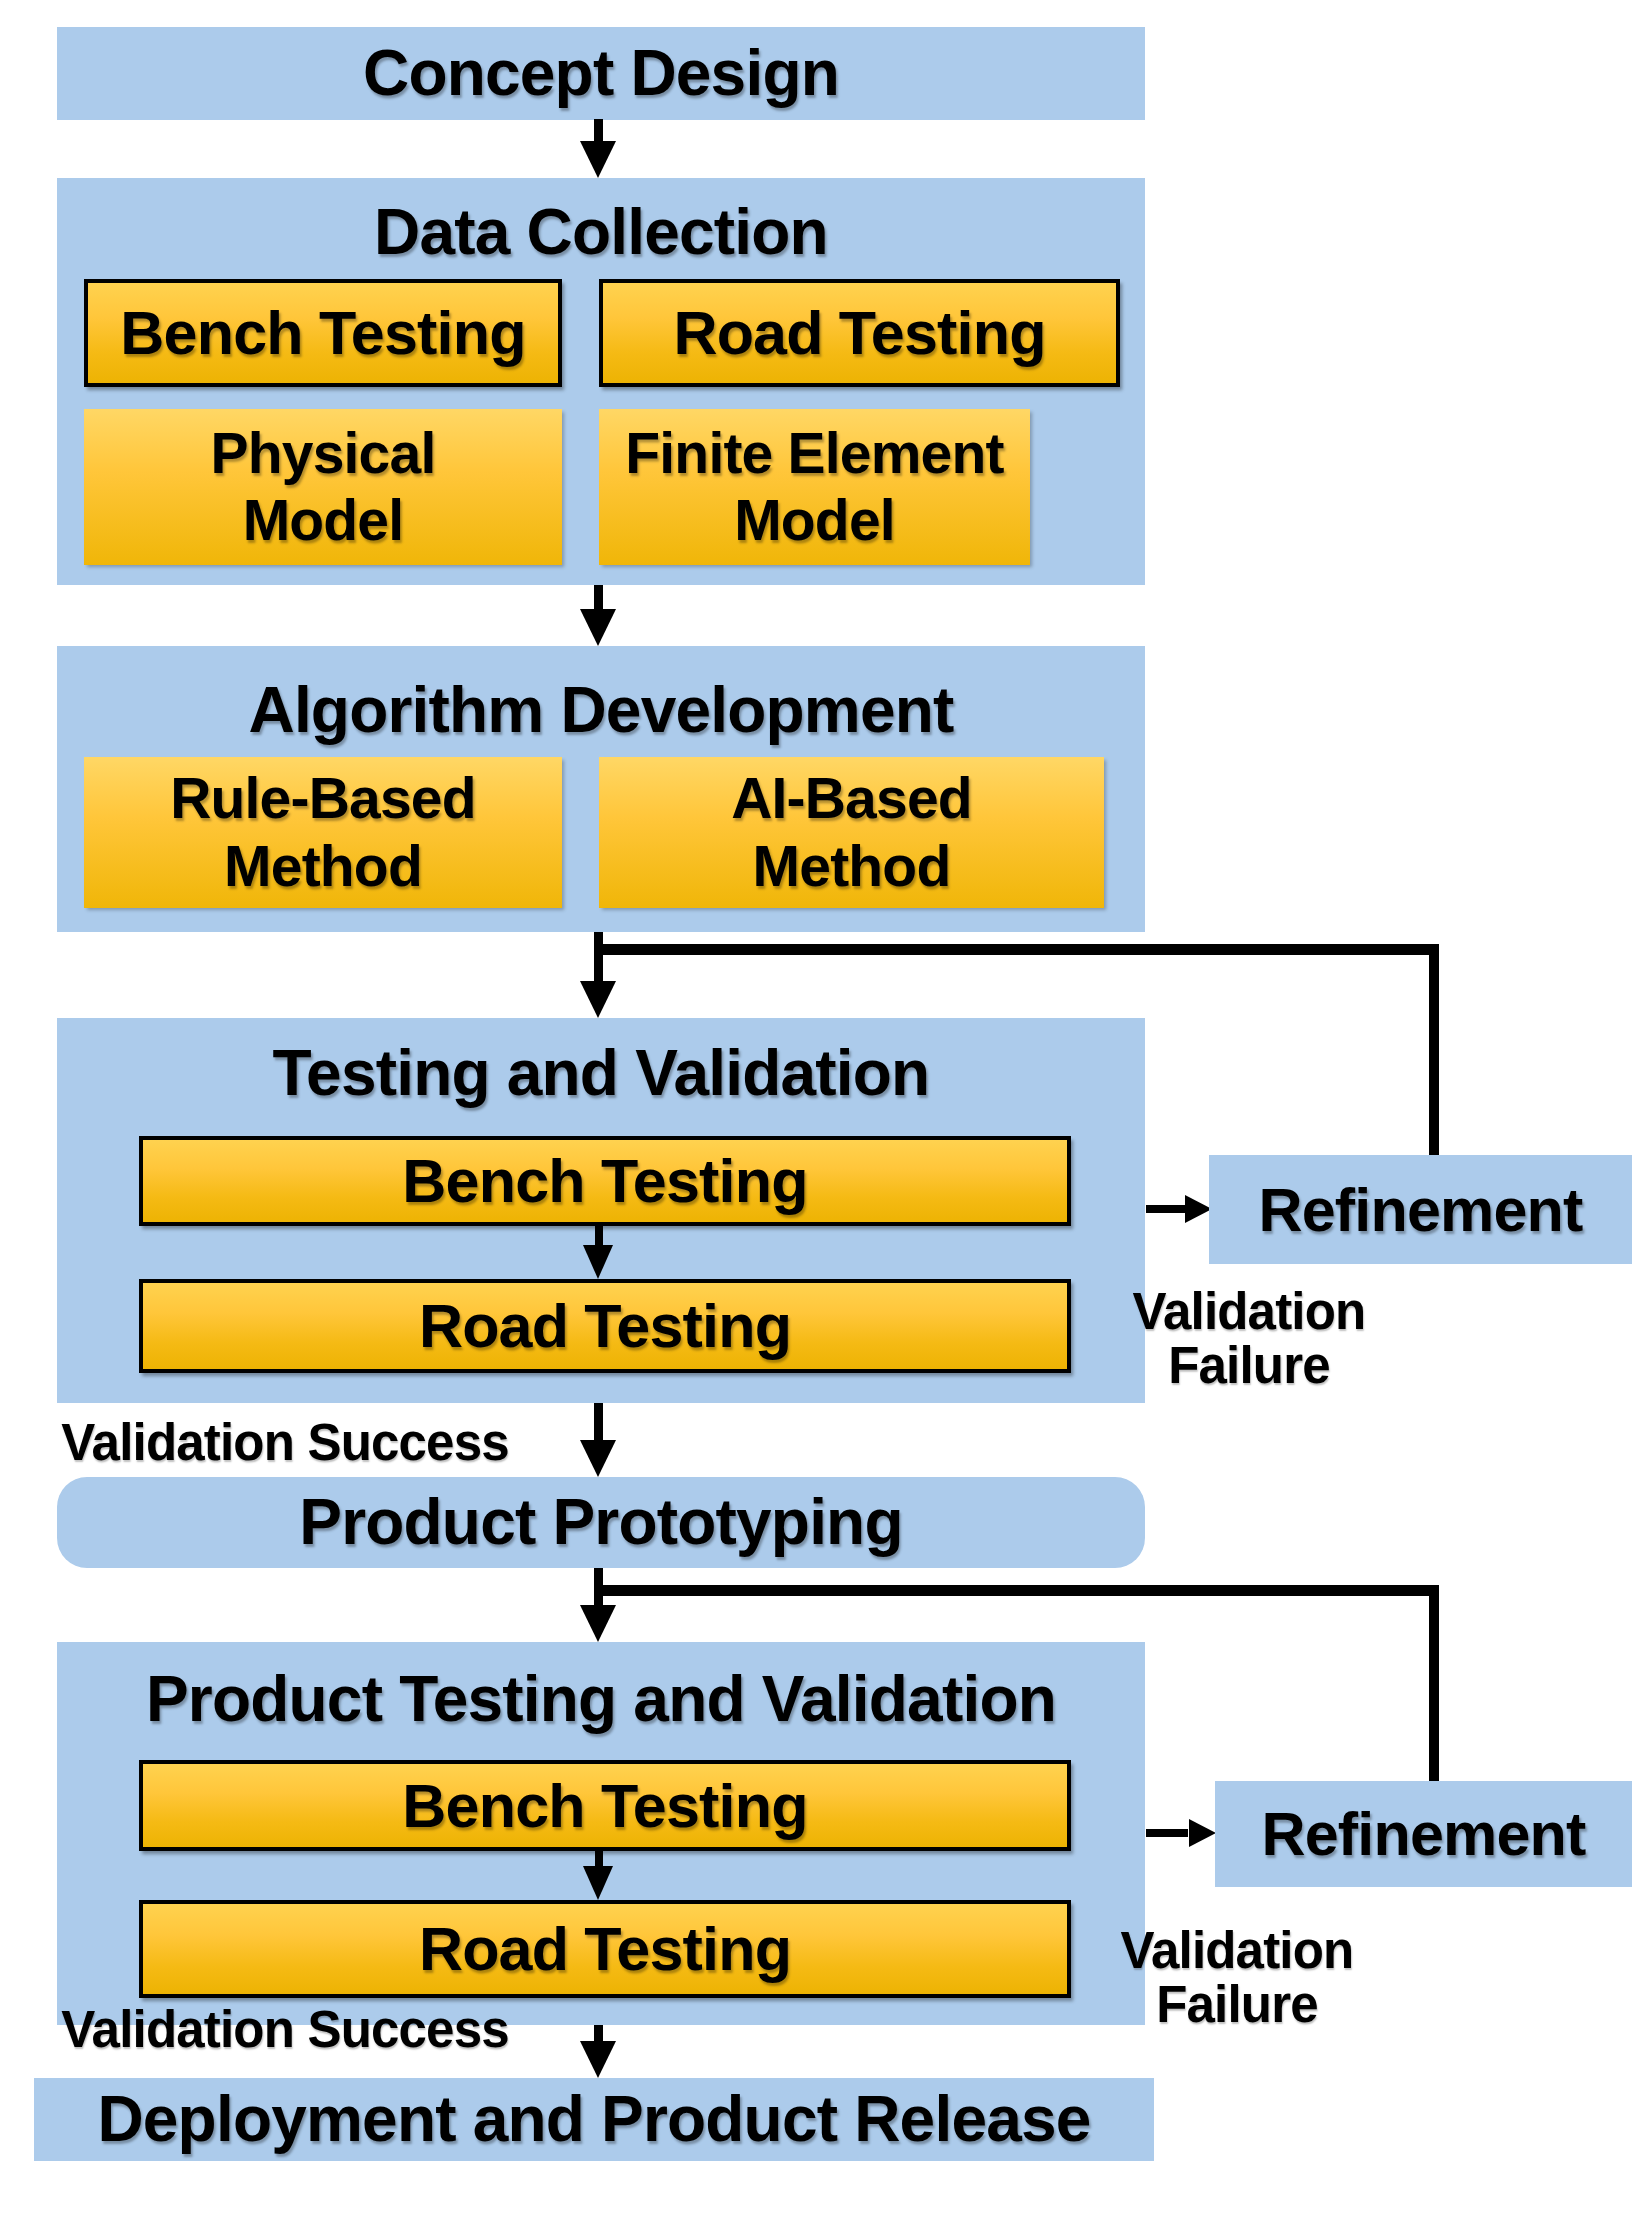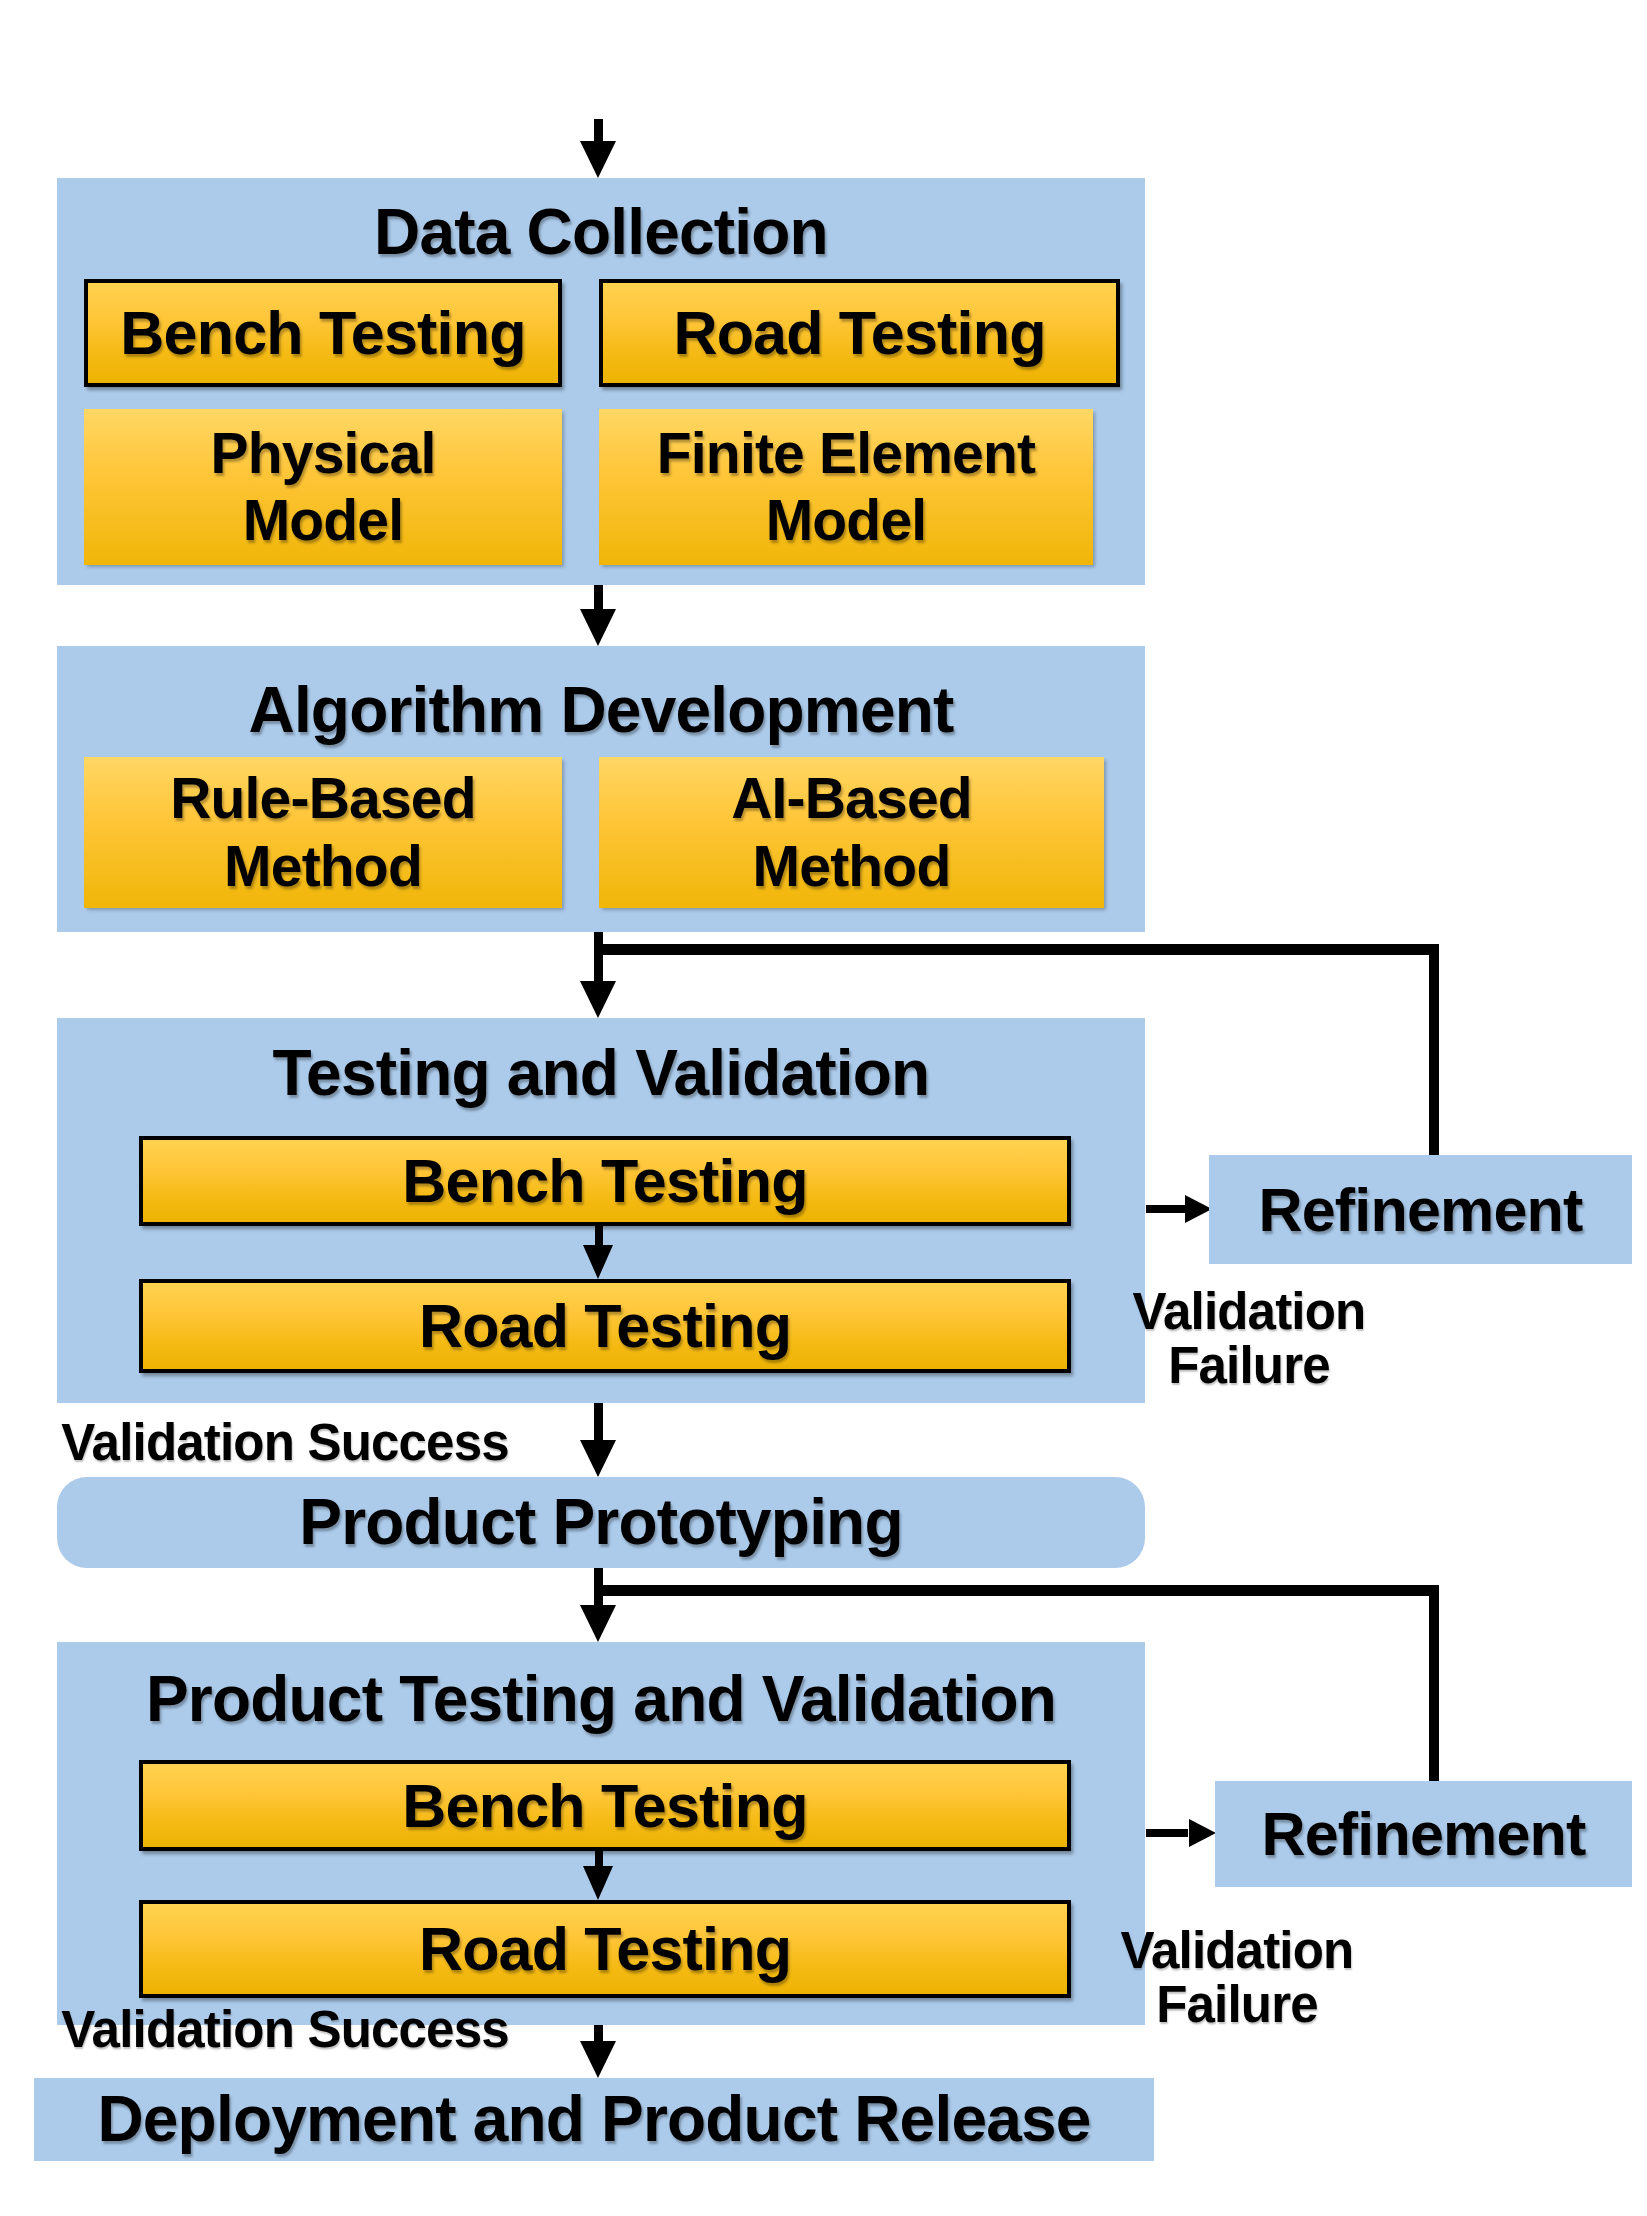--- a/index.html
+++ b/index.html
@@ -49,31 +49,32 @@
   .head-right{width:0;height:0;border-top:14.3px solid transparent;
     border-bottom:14.3px solid transparent;border-left:27px solid #000;}
   .fb-h{background:#000;height:11px;}
   .fb-v{background:#000;width:10px;}
 </style>
 </head>
 <body>
 
 <div class="canvas">
 
+  <div class="abs bluebox t-title" style="left:57px;top:27px;width:1088px;height:93px;">Concept Design</div>
 
   <div class="abs stem-v" style="left:594px;top:119px;height:23.6px;"></div>
   <div class="abs head-down" style="left:580px;top:141px;"></div>
 
   <div class="abs blueplain" style="left:57px;top:178px;width:1088px;height:407px;"></div>
   <div class="abs t-title" style="left:57px;top:199px;width:1088px;height:67px;">Data Collection</div>
   <div class="abs orange-bordered t-item" style="left:84px;top:279px;width:478px;height:108px;">Bench Testing</div>
   <div class="abs orange-bordered t-item" style="left:599px;top:279px;width:521px;height:108px;">Road Testing</div>
   <div class="abs orange-plain t-item2" style="left:84px;top:409px;width:478px;height:156px;">Physical
 Model</div>
-  <div class="abs orange-plain t-item2" style="left:599px;top:409px;width:494px;height:156px;">Finite Element
+  <div class="abs orange-plain t-item2" style="left:599px;top:409px;width:431px;height:156px;">Finite Element
 Model</div>
 
   <div class="abs stem-v" style="left:594px;top:585px;height:23.6px;"></div>
   <div class="abs head-down" style="left:580px;top:609px;"></div>
 
   <div class="abs blueplain" style="left:57px;top:646px;width:1088px;height:286px;"></div>
   <div class="abs t-title" style="left:57px;top:677px;width:1088px;height:67px;">Algorithm Development</div>
   <div class="abs orange-plain t-item2" style="left:84px;top:757px;width:478px;height:151px;">Rule-Based
 Method</div>
   <div class="abs orange-plain t-item2" style="left:599px;top:757px;width:505px;height:151px;">AI-Based

